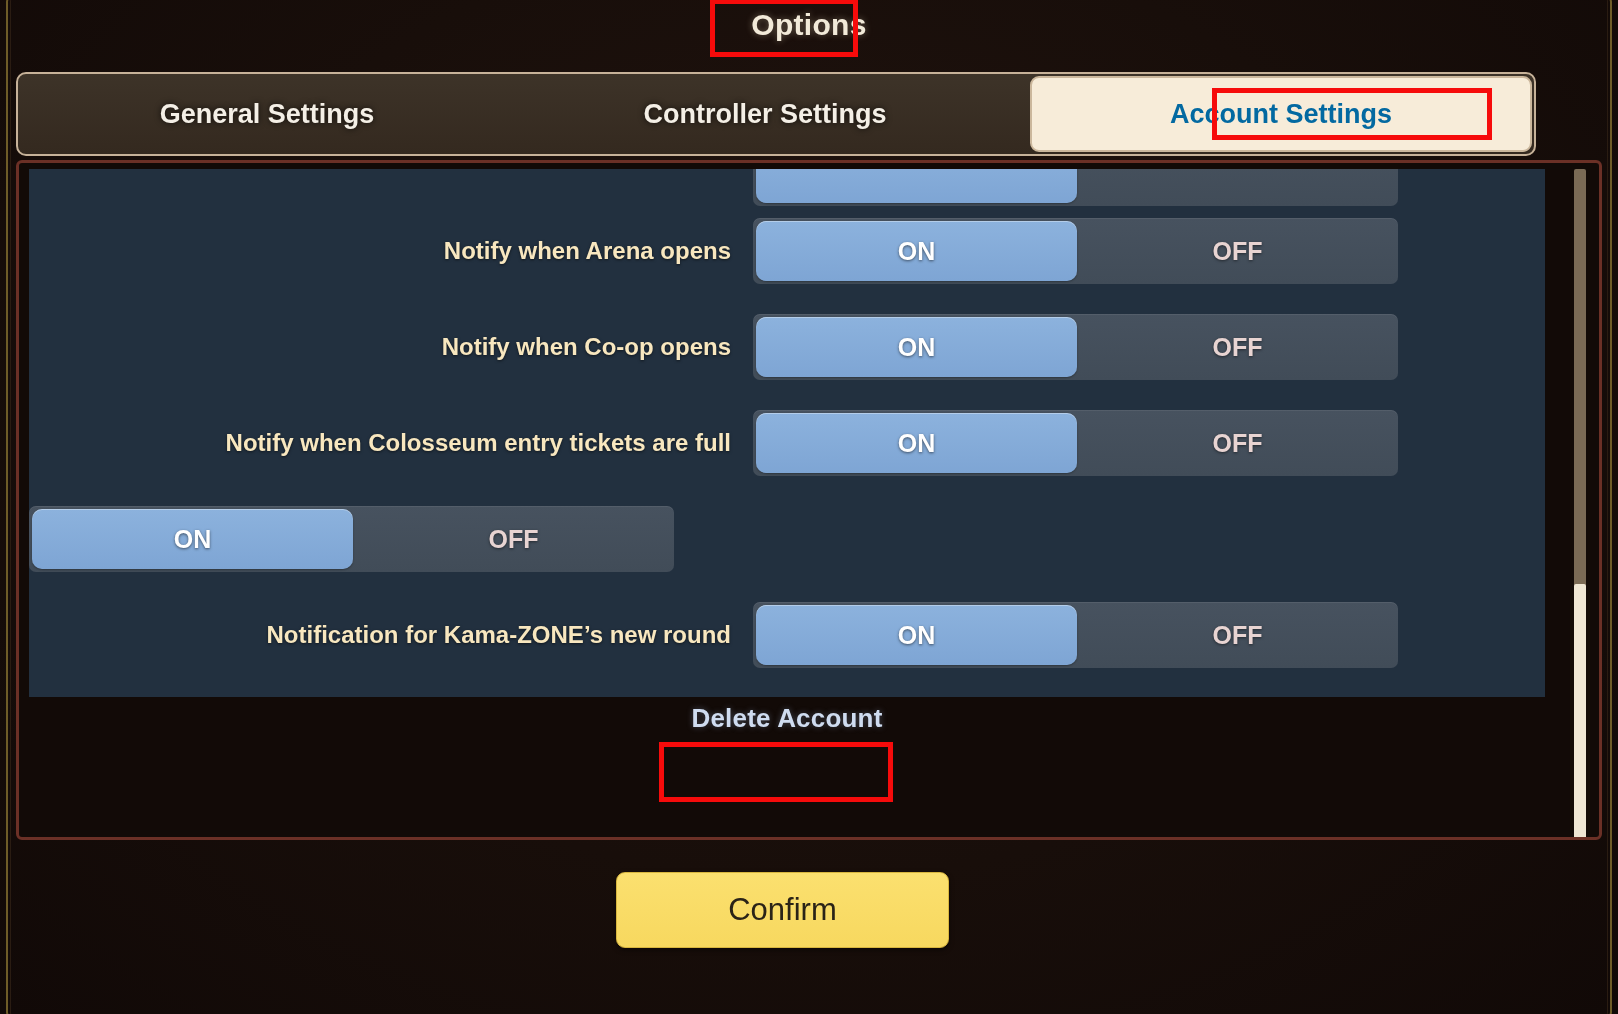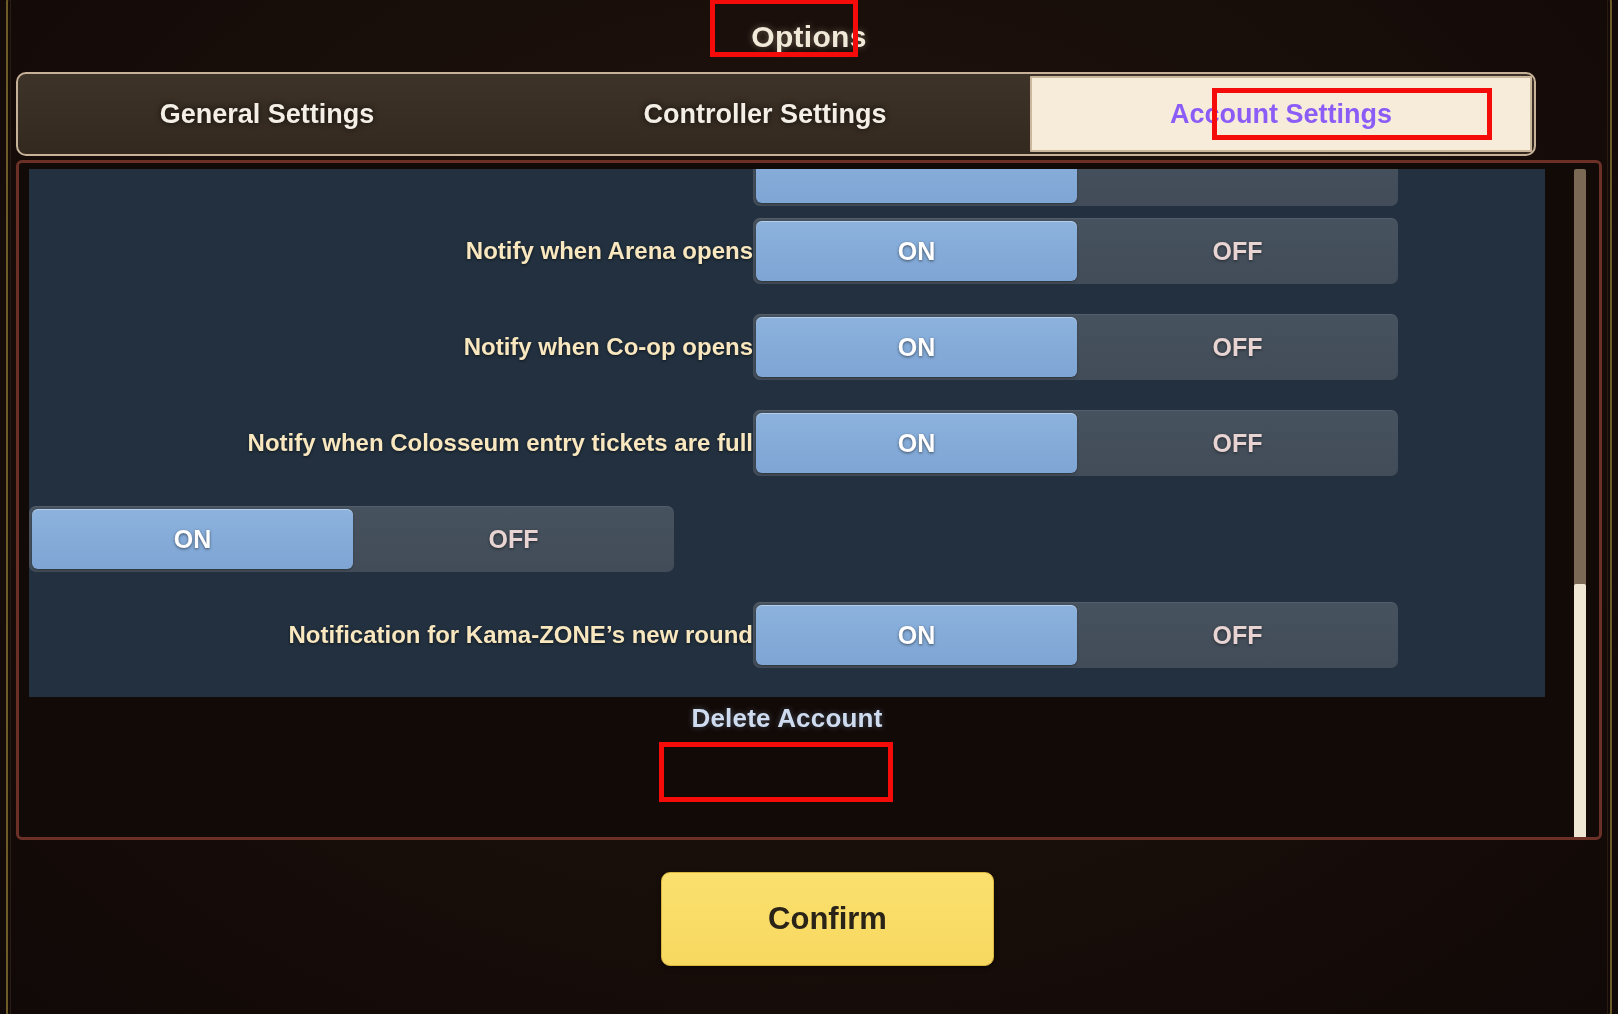--- a/index.html
+++ b/index.html
@@ -31,21 +31,21 @@
     left:10px; top:-4px;
     width:1598px; height:1022px;
     border:1px solid #2a1c12;
     border-radius:5px;
     pointer-events:none;
   }
 
   
   .title-bar {
     position:absolute;
-    left:0; top:12px; width:1442px; height:66px;
+    left:0; top:0; width:1442px; height:66px;
   }
   .title-text {
     position:absolute;
     left:0; top:8px; width:1618px;
     text-align:center;
     font-size:30px; font-weight:bold;
     color:#f2ead9;
     letter-spacing:.3px;
     text-shadow:0 0 7px rgba(255,235,200,.35);
   }
@@ -65,25 +65,25 @@
     flex:1;
     display:flex; align-items:center; justify-content:center;
     font-size:27px; font-weight:bold;
     color:#f4efe6;
     text-shadow:0 0 6px rgba(0,0,0,.75);
     border-radius:7px;
     margin:3px 0;
   }
   .tab.active {
     background:#f7ecd9;
-    color:#8b5cf6;
+    color:#0369a1;
     text-shadow:none;
     border:2px solid #cbb79c;
     margin:2px 2px 2px 16px;
-    border-radius:1px;
+    border-radius:9px;
   }
 
   
   .content-panel {
     position:absolute;
     left:16px; top:160px;
     width:1586px; height:680px;
     background:#120a07;
     border:3px solid #6b3026;
     border-radius:6px;
@@ -106,20 +106,21 @@
   }
 
   .row {
     position:relative;
     height:96px;
     display:flex;
     align-items:center;
   }
   .row-label {
     width:724px;
+    padding-right:22px;
     text-align:right;
     font-size:24px; font-weight:bold;
     line-height:1.17;
     color:#f8e7bf;
     text-shadow:0 1px 3px rgba(0,0,0,.55);
   }
 
   .toggle {
     position:relative;
     width:645px; height:66px;
@@ -136,20 +137,21 @@
     position:relative;
   }
   .seg.on-seg {
     color:#ffffff;
     text-shadow:0 1px 3px rgba(0,0,0,.55);
   }
   .seg.on-seg.selected {
     background:linear-gradient(#8cb2dd,#7ea5d4);
     margin:3px 0 3px 3px;
     box-shadow:inset 0 1px 0 rgba(255,255,255,.35),0 1px 2px rgba(0,0,0,.3);
+    border-radius:10px;
   }
   .seg.off-seg {
     color:#e8d4d2;
     text-shadow:0 1px 3px rgba(0,0,0,.5);
   }
 
   
   .scrollbar-track {
     position:absolute;
     right:13px; top:6px;
@@ -176,29 +178,28 @@
     font-size:26px; font-weight:bold;
     color:#cfdcf0;
     text-shadow:0 0 6px rgba(160,190,230,.35);
     letter-spacing:.2px;
   }
 
   
   .confirm-btn {
     position:absolute;
     left:616px; top:872px;
-    width:333px; height:94px;
+    width:333px; height:76px;
     background:linear-gradient(#fbe06f,#f7d85f);
     border:1px solid #d8b63f;
     border-radius:9px;
     display:flex; align-items:center; justify-content:center;
-    font-size:31px; font-weight:bold;
+    font-size:31px; font-weight:normal;
     color:#2a2317;
     box-shadow:0 2px 5px rgba(0,0,0,.5);
-    margin-left:45px;
   }
 
   
   .anno {
     position:absolute;
     border:5px solid #f60b0b;
     pointer-events:none;
     z-index:40;
   }
   #anno-title   { left:710px; top:-1px;  width:148px; height:58px; }

